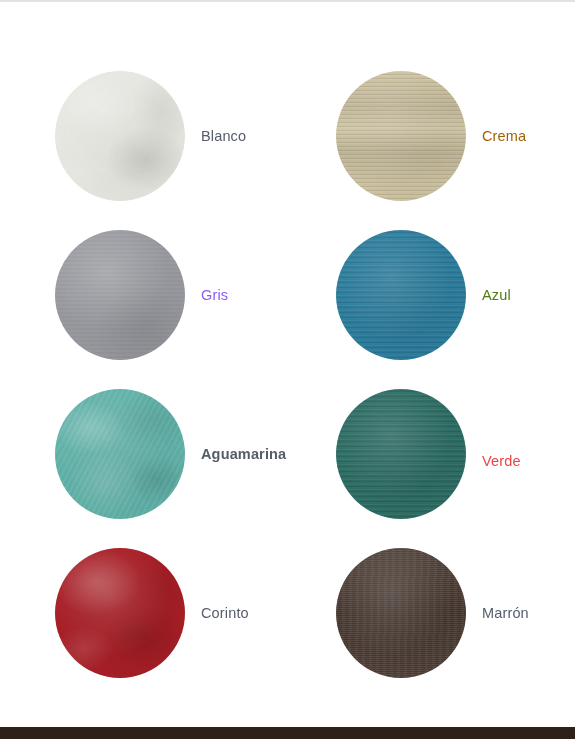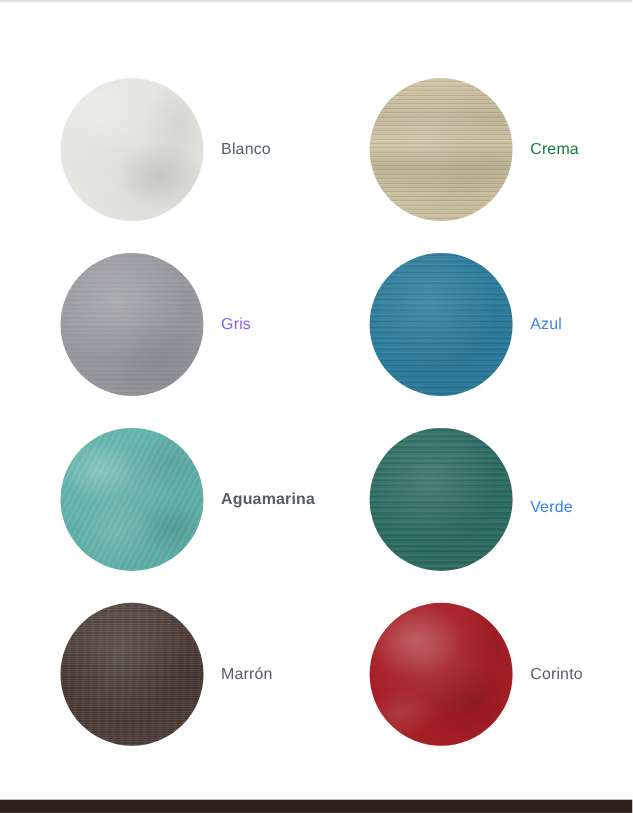--- a/index.html
+++ b/index.html
@@ -188,66 +188,66 @@
       <span class="tex tex-vignette"></span>
     </div>
     <span class="swatch-label" style="color: rgb(85, 93, 107);">Blanco</span>
   </div>
 
   <div class="swatch-item">
     <div class="swatch-circle" style="background-color: rgb(207, 196, 163);">
       <span class="tex tex-wood-broad"></span>
       <span class="tex tex-vignette"></span>
     </div>
-    <span class="swatch-label" style="color: #15803d;">Crema</span>
+    <span class="swatch-label" style="color: #a16207;">Crema</span>
   </div>
 
   <div class="swatch-item">
     <div class="swatch-circle" style="background-color: rgb(154, 155, 161);">
       <span class="tex tex-smooth"></span>
       <span class="tex tex-vignette"></span>
     </div>
     <span class="swatch-label" style="color: #8b5cf6;">Gris</span>
   </div>
 
   <div class="swatch-item">
     <div class="swatch-circle" style="background-color: rgb(42, 123, 155);">
       <span class="tex tex-wood"></span>
       <span class="tex tex-vignette"></span>
     </div>
-    <span class="swatch-label" style="color: #3b82f6;">Azul</span>
+    <span class="swatch-label" style="color: #4d7c0f;">Azul</span>
   </div>
 
   <div class="swatch-item">
     <div class="swatch-circle" style="background-color: rgb(99, 181, 172);">
       <span class="tex tex-mottle"></span>
       <span class="tex tex-vignette"></span>
     </div>
     <span class="swatch-label" style="color: rgb(85, 93, 107); font-weight: bold;">Aguamarina</span>
   </div>
 
   <div class="swatch-item">
     <div class="swatch-circle" style="background-color: rgb(43, 107, 98);">
       <span class="tex tex-wood"></span>
       <span class="tex tex-vignette"></span>
     </div>
-    <span class="swatch-label" style="color: #3b82f6; margin-top: 15px;">Verde</span>
+    <span class="swatch-label" style="color: #ef4444; margin-top: 15px;">Verde</span>
+  </div>
+
+  <div class="swatch-item">
+    <div class="swatch-circle" style="background-color: rgb(168, 31, 39);">
+      <span class="tex tex-leather"></span>
+      <span class="tex tex-vignette"></span>
+    </div>
+    <span class="swatch-label" style="color: rgb(85, 93, 107);">Corinto</span>
   </div>
 
   <div class="swatch-item">
     <div class="swatch-circle" style="background-color: rgb(74, 58, 50);">
       <span class="tex tex-fine-grain"></span>
       <span class="tex tex-vignette"></span>
     </div>
     <span class="swatch-label" style="color: rgb(85, 93, 107);">Marrón</span>
   </div>
 
-  <div class="swatch-item">
-    <div class="swatch-circle" style="background-color: rgb(168, 31, 39);">
-      <span class="tex tex-leather"></span>
-      <span class="tex tex-vignette"></span>
-    </div>
-    <span class="swatch-label" style="color: rgb(85, 93, 107);">Corinto</span>
-  </div>
-
 </div>
 
 <div class="bottom-bar" style="background: rgb(45, 33, 26);"></div>
 
 </body></html>

